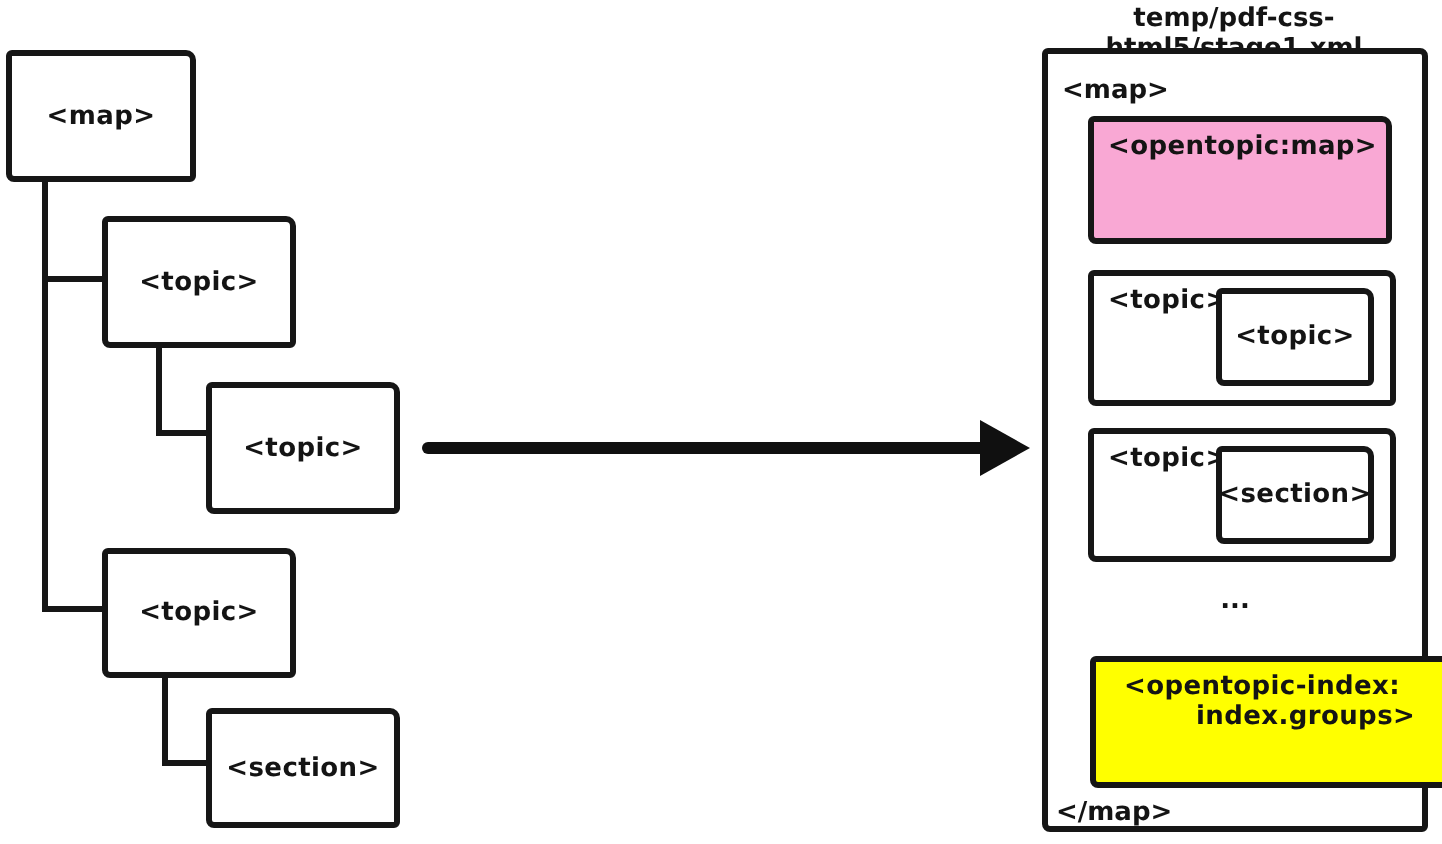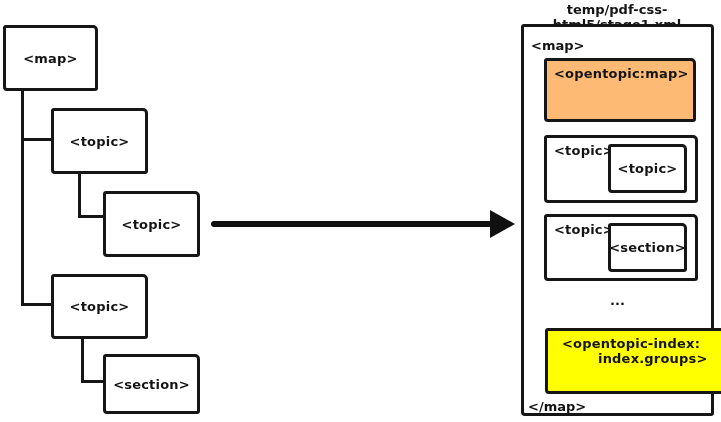--- a/index.html
+++ b/index.html
@@ -116,21 +116,21 @@
   <div class="connector" style="left:81px; top:380px; width:23px; height:3px;"></div>
 
   <div class="arrow-line"></div>
   <div class="arrow-head"></div>
 
   <div class="panel-title">temp/pdf-css-html5/stage1.xml</div>
 
   <div id="output-panel">
     <div class="panel-tag" style="left:7px; top:11px;">&lt;map&gt;</div>
 
-    <div class="sketch-box hl label-topleft" style="left: 20px; top: 31px; width: 152px; height: 64px; background: #fdba74;">
+    <div class="sketch-box hl label-topleft" style="left: 20px; top: 31px; width: 152px; height: 64px; background: #f9a8d4;">
       <span>&lt;opentopic:map&gt;</span>
     </div>
 
     <div class="sketch-box label-topleft" style="left:20px; top:108px; width:154px; height:68px;">
       <span>&lt;topic&gt;</span>
       <div class="sketch-box" style="left:61px; top:6px; width:79px; height:49px;">
         <span>&lt;topic&gt;</span>
       </div>
     </div>
 

